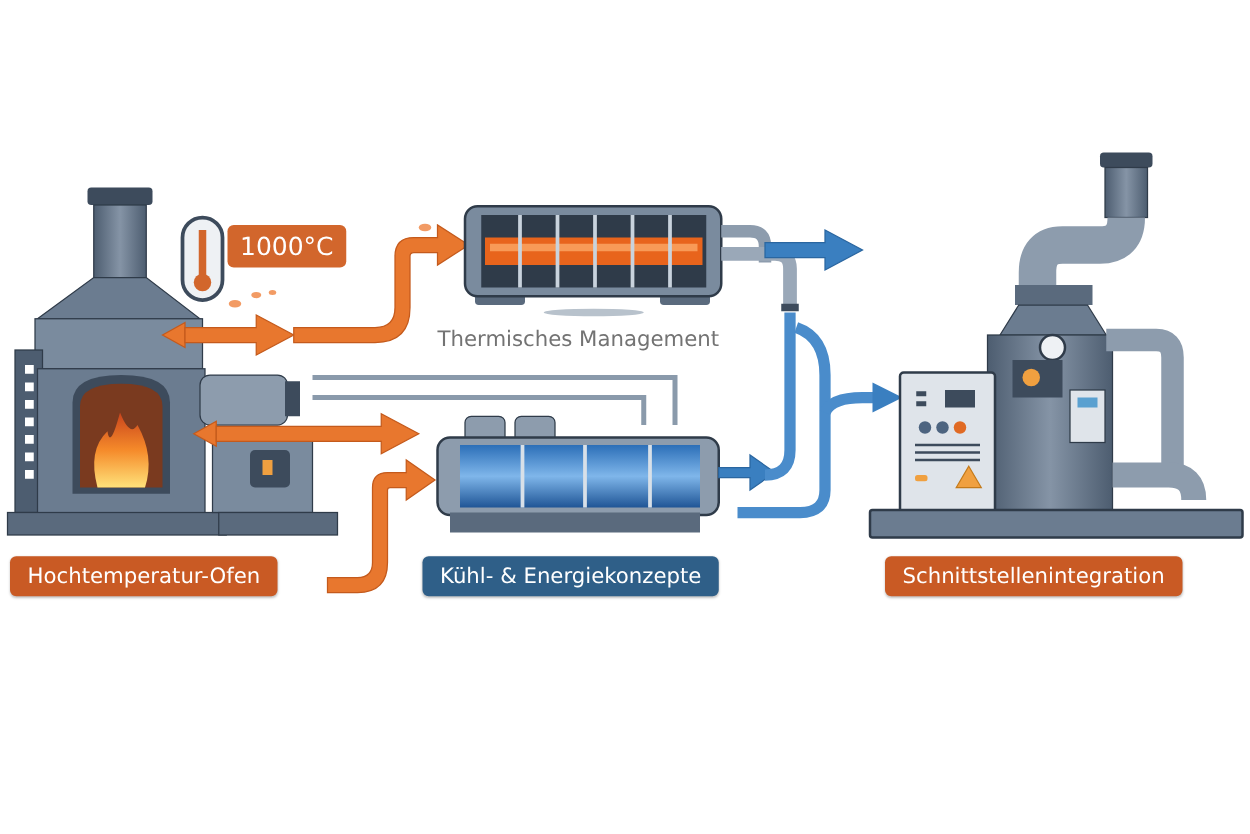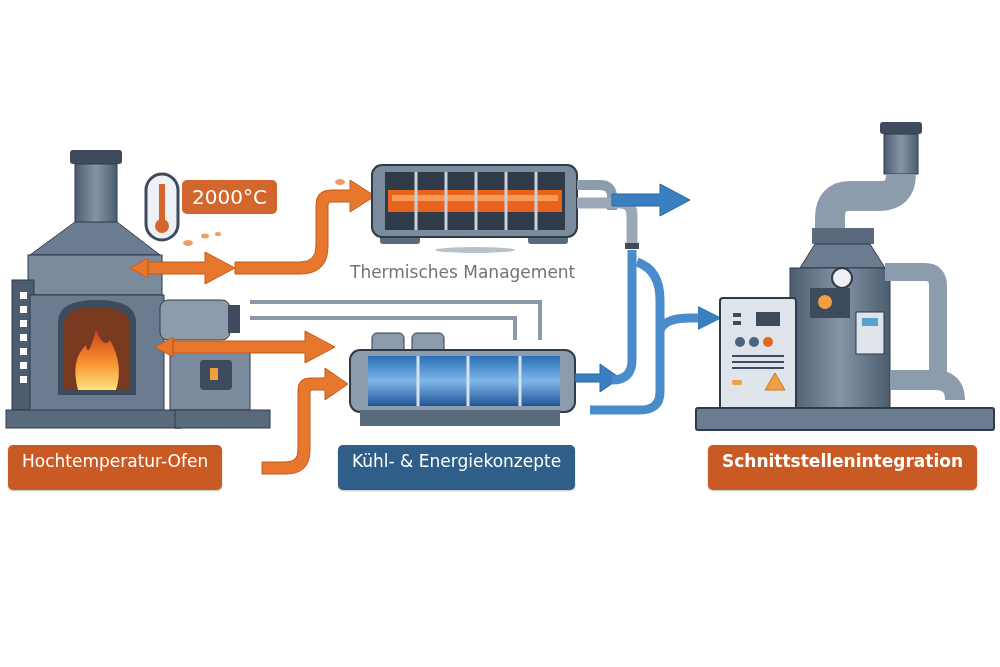--- a/index.html
+++ b/index.html
@@ -1,20 +1,20 @@
 <!DOCTYPE html>
 <html><head>
 <meta charset="utf-8">
 <style>
   html, body { margin: 0; padding: 0; background: #ffffff; }
   body { width: 1000px; height: 667px; position: relative; overflow: hidden;
          font-family: "DejaVu Sans", sans-serif; }
   svg.stage { position: absolute; left: 0; top: 0; }
   .label { position: absolute; color: #fff; font-family: "DejaVu Sans", sans-serif;
-           font-size: 17px; border-radius: 5px; padding: 0 14px; height: 45px; line-height: 32px;
+           font-size: 17px; border-radius: 5px; padding: 0 14px; height: 32px; line-height: 32px;
            white-space: nowrap; box-shadow: 0 1px 2px rgba(0,0,0,0.25); }
   .label.orange { background: #c95a24; }
   .label.blue { background: #2f5f88; }
   .temp-badge { position: absolute; left: 182px; top: 180px; height: 34px; line-height: 34px;
                 padding: 0 10px; background: #d2662c; color: #fff; font-size: 20px; border-radius: 5px; }
   .caption { position: absolute; left: 350px; top: 262px; font-size: 17px; color: #737373; }
 </style>
 </head>
 <body>
 
@@ -160,17 +160,17 @@
         <line x1="732" y1="356" x2="784" y2="356"></line>
         <line x1="732" y1="362" x2="784" y2="362"></line>
         <line x1="732" y1="368" x2="784" y2="368"></line>
       </g>
     <rect x="732" y="380" width="10" height="5" rx="2" fill="#f0a040"></rect>
     <polygon points="775,373 785,390 765,390" fill="#f0a040" stroke="#c47a1a"></polygon>
     <rect x="696" y="408" width="298" height="22" rx="2" fill="#6b7c90" stroke="#2f3b49" stroke-width="2"></rect>
   </g>
 </svg>
 
-<div class="temp-badge">2000°C</div>
+<div class="temp-badge">1000°C</div>
 <div class="caption">Thermisches Management</div>
 <div class="label orange" style="left:8px; top:445px;">Hochtemperatur-Ofen</div>
 <div class="label blue" style="left:338px; top:445px;">Kühl- &amp; Energiekonzepte</div>
-<div class="label orange" style="left:708px; top:445px;font-weight:bold;">Schnittstellenintegration</div>
+<div class="label orange" style="left:708px; top:445px;">Schnittstellenintegration</div>
 
 </body></html>

